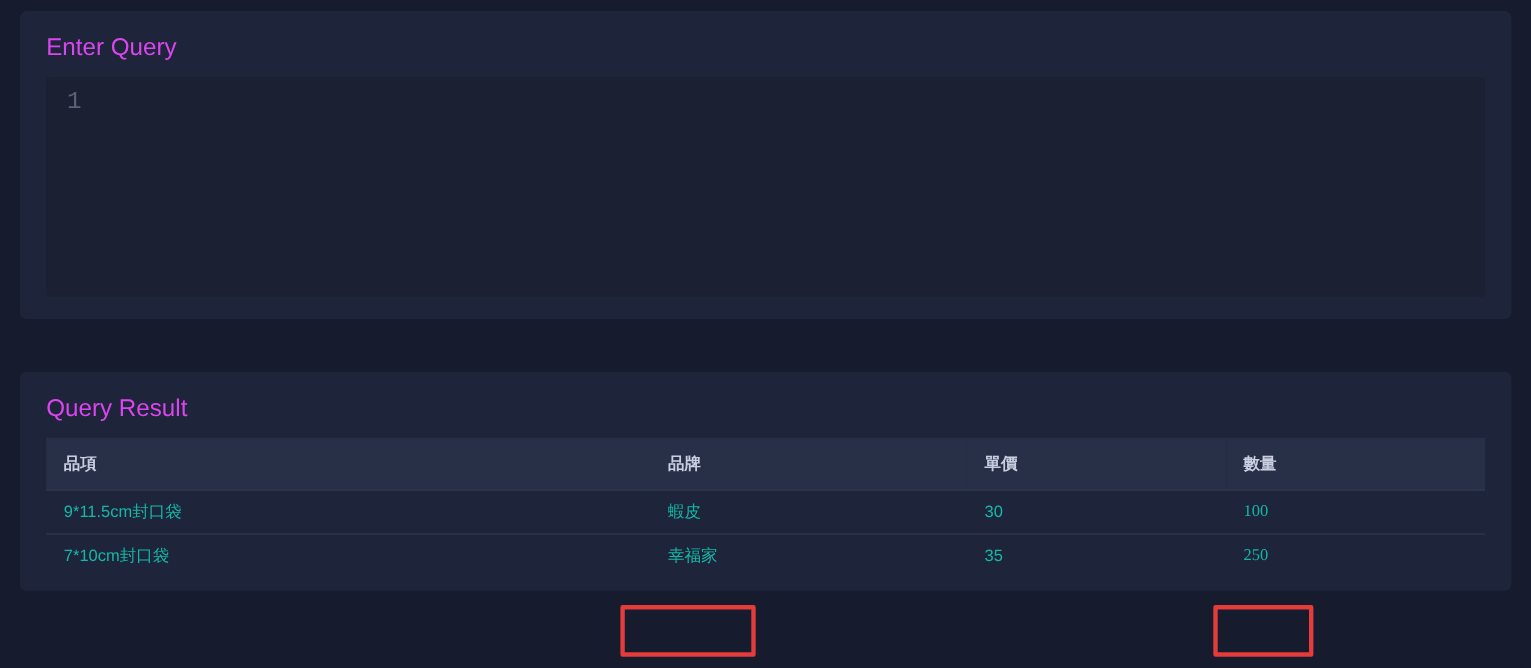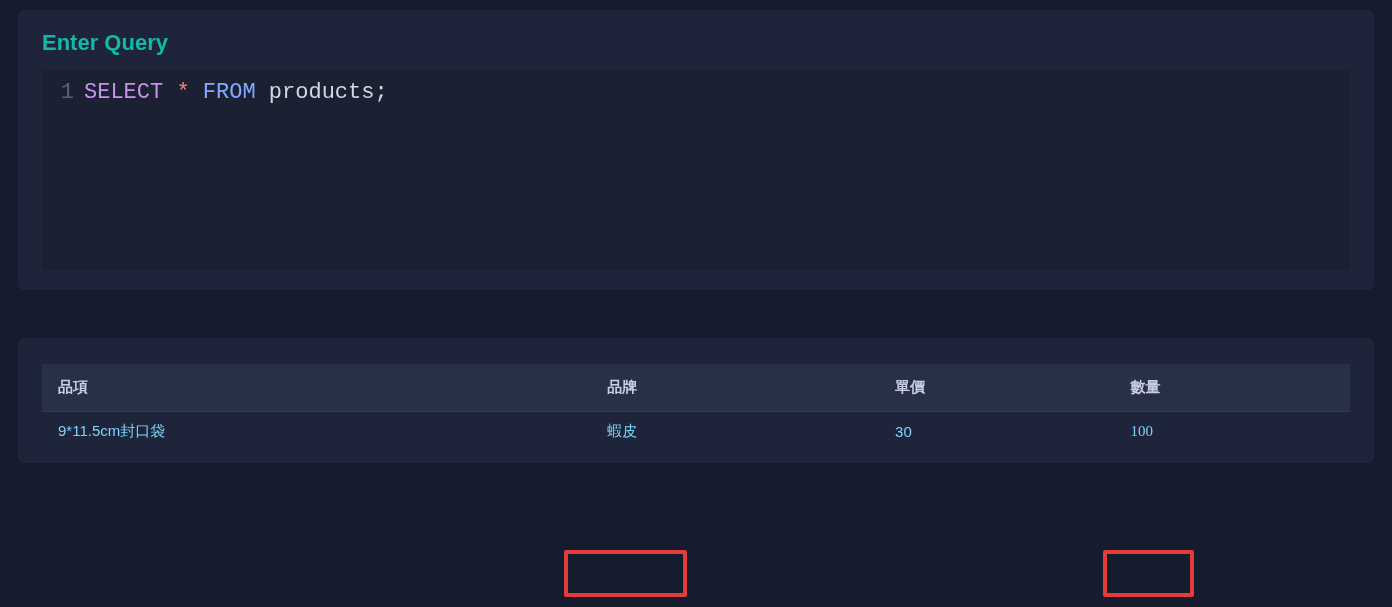--- a/index.html
+++ b/index.html
@@ -17,22 +17,22 @@
       overflow: hidden;
     }
     .panel {
       background-color: #1e243a;
       margin: 10px 18px;
       border-radius: 6px;
       padding: 20px 24px;
     }
     .panel-title {
       font-size: 22px;
-      font-weight: 700;
-      color: #14b8a6;
+      font-weight: 400;
+      color: #d946ef;
       margin-bottom: 14px;
     }
     .code-editor {
       background-color: #1b2033;
       border-radius: 4px;
       padding: 8px 12px;
       min-height: 200px;
       font-family: 'Consolas', 'Monaco', 'Courier New', monospace;
       font-size: 22px;
       line-height: 1.4;
@@ -68,21 +68,21 @@
     }
     .result-table th {
       text-align: left;
       font-size: 15px;
       font-weight: 700;
       color: #c9cee0;
       padding: 14px 16px;
     }
     .result-table td {
       font-size: 15px;
-      color: #7dd3fc;
+      color: #14b8a6;
       padding: 10px 16px;
       border-top: 1px solid #323a52;
     }
     .result-table th:nth-child(1), .result-table td:nth-child(1) { width: 42%; }
     .result-table th:nth-child(2), .result-table td:nth-child(2) { width: 22%; }
     .result-table th:nth-child(3), .result-table td:nth-child(3) { width: 18%; }
     .result-table th:nth-child(4), .result-table td:nth-child(4) { width: 18%; font-family: Liberation Serif, serif; }
 
     .highlight-box {
       position: absolute;
@@ -101,44 +101,50 @@
 </head>
 <body>
 
 <div class="wrapper">
 
   <div class="panel" style="margin-top:10px;">
     <div class="panel-title">Enter Query</div>
     <div class="code-editor">
       <div class="code-line">
         <span class="line-number">1</span>
-        <span class="code-content"><span class="kw-select">SELECT</span> <span class="kw-star">*</span> <span class="kw-from">FROM</span> <span class="kw-ident">products</span><span class="kw-punct">;</span></span>
       </div>
     </div>
   </div>
 
   <div class="gap"></div>
 
   <div class="panel" style="padding-bottom:12px;">
+    <div class="panel-title">Query Result</div>
     <table class="result-table">
       <thead>
         <tr>
           <th>品項</th>
           <th>品牌</th>
           <th>單價</th>
           <th>數量</th>
         </tr>
       </thead>
       <tbody>
         <tr>
           <td>9*11.5cm封口袋</td>
           <td>蝦皮</td>
           <td>30</td>
           <td>100</td>
         </tr>
+        <tr>
+          <td>7*10cm封口袋</td>
+          <td>幸福家</td>
+          <td>35</td>
+          <td>250</td>
+        </tr>
       </tbody>
     </table>
   </div>
 
   <div class="highlight-box" style="left:564px; top:540px; width:123px; height:47px;"></div>
   <div class="highlight-box" style="left:1103px; top:540px; width:91px; height:47px;"></div>
 
 </div>
 
 </body></html>

